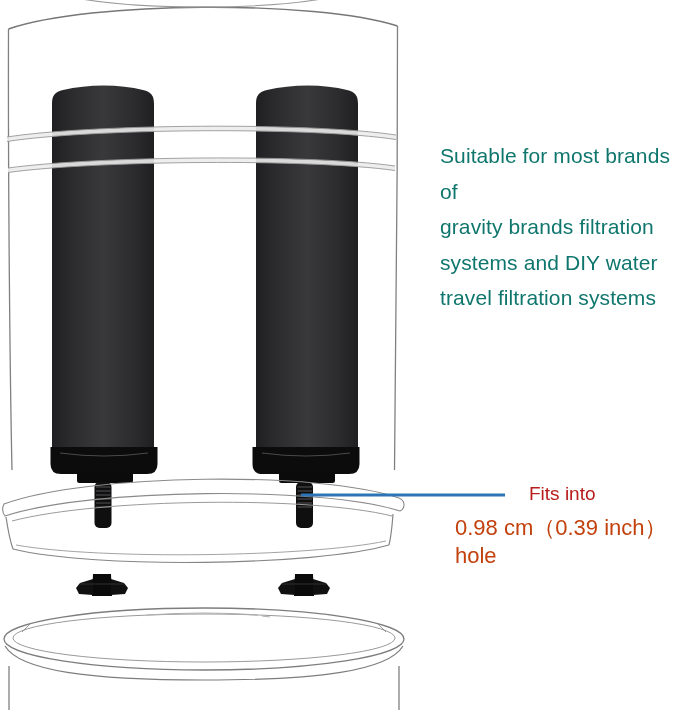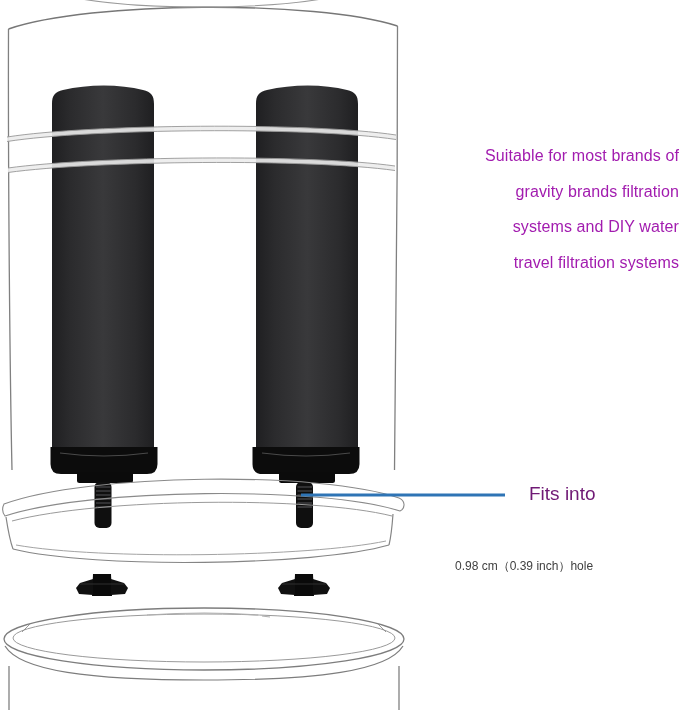--- a/index.html
+++ b/index.html
@@ -8,38 +8,36 @@
     width:679px;height:710px;
     background:#ffffff;
     overflow:hidden;
     font-family:"Liberation Sans", sans-serif;
   }
   .drawing{position:absolute;left:0;top:0;}
   .note-suitability{
     position:absolute;
     left:440px;top:138px;
     width:239px;
-    font-size:16px;
+    font-size:21px;
     line-height:35.5px;
-    color:#a21caf;
+    color:#0f766e;
     letter-spacing:0.1px;
-    text-align:right;
   }
   .fit-line1{
     position:absolute;
     left:529px;top:483px;
     font-size:19px;
-    color:#701a75;
+    color:#b91c1c;
   }
   .fit-line2{
     position:absolute;
     left:455px;top:513px;
-    font-size:12px;
-    color:#404040;
-    margin-top:45px;
+    font-size:22px;
+    color:#c2410c;
   }
 </style>
 </head>
 <body>
 
 <div class="canvas">
 
   <svg class="drawing" width="679" height="710" viewBox="0 0 679 710" xmlns="http://www.w3.org/2000/svg">
     <defs>
       <linearGradient id="filterBody" x1="0" y1="0" x2="1" y2="0">

